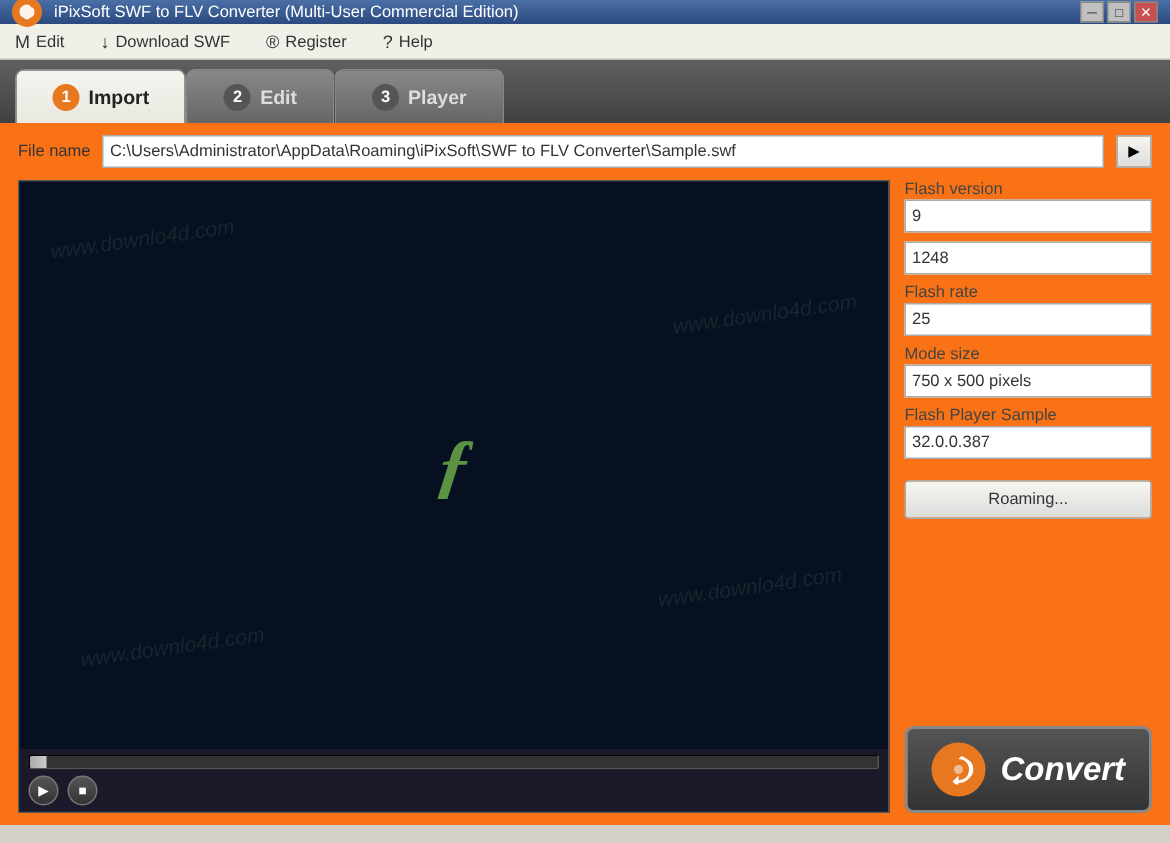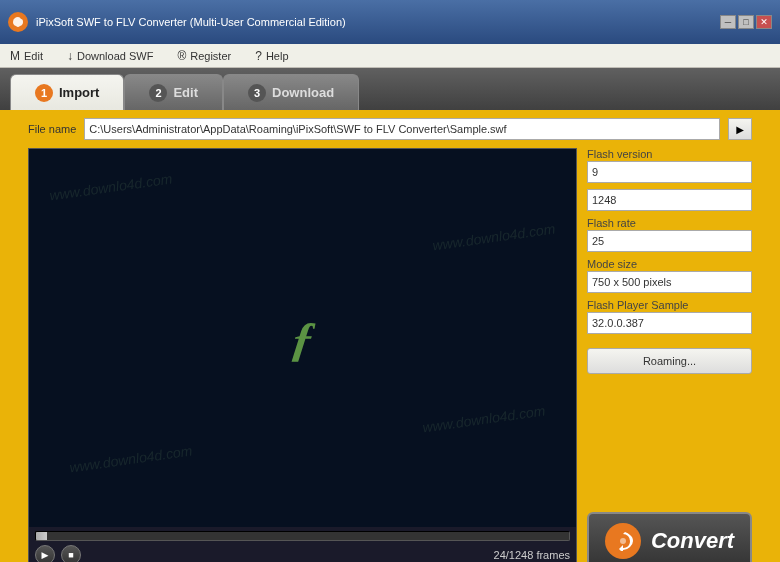--- a/index.html
+++ b/index.html
@@ -9,21 +9,21 @@
       background: #d4d0c8;
       width: 780px;
       height: 562px;
       overflow: hidden;
     }
 
     
     .title-bar {
       background: linear-gradient(to bottom, #4a6fa5, #2a4a7f);
       color: white;
-      height: 44px;
+      height: 16px;
       display: flex;
       align-items: center;
       padding: 0 8px;
       user-select: none;
     }
     .title-bar-logo {
       width: 20px;
       height: 20px;
       background: #e87820;
       border-radius: 50%;
@@ -119,22 +119,22 @@
       align-items: center;
       justify-content: center;
       font-size: 11px;
       font-weight: bold;
     }
     .tab.active .tab-num { background: #e87820; }
     .tab.inactive .tab-num { background: #555; }
 
     
     .main-area {
-      background: #eab308;
-      padding: 8px 28px;
+      background: #f97316;
+      padding: 8px 12px;
       display: flex;
       flex-direction: column;
       height: calc(562px - 28px - 24px - 42px);
     }
 
     
     .file-row {
       display: flex;
       align-items: center;
       gap: 8px;
@@ -371,21 +371,21 @@
   <div class="tab active">
     <div class="tab-num">1</div>
     <span>Import</span>
   </div>
   <div class="tab inactive">
     <div class="tab-num">2</div>
     <span>Edit</span>
   </div>
   <div class="tab inactive">
     <div class="tab-num">3</div>
-    <span>Download</span>
+    <span>Player</span>
   </div>
 </div>
 
 <div class="main-area">
 
   <div class="file-row">
     <span class="file-label">File name</span>
     <input class="file-input" type="text" value="C:\Users\Administrator\AppData\Roaming\iPixSoft\SWF to FLV Converter\Sample.swf" style="">
     <div class="browse-btn">
       <span>▶</span>
@@ -402,21 +402,20 @@
         <span class="watermark watermark-4">www.downlo4d.com</span>
         <div class="flash-logo" style="font-family: serif; transform: skewX(-8deg);">ƒ</div>
       </div>
       <div class="player-controls">
         <div class="progress-bar-container">
           <div class="progress-bar-fill" style="width: 2%;"></div>
         </div>
         <div class="controls-row">
           <div class="ctrl-btn">▶</div>
           <div class="ctrl-btn">■</div>
-          <span class="frames-info">24/1248 frames</span>
         </div>
       </div>
     </div>
 
     <div class="right-panel">
 
       <div class="info-group">
         <span class="info-label">Flash version</span>
         <input class="info-input" type="text" value="9" style="">
       </div>

